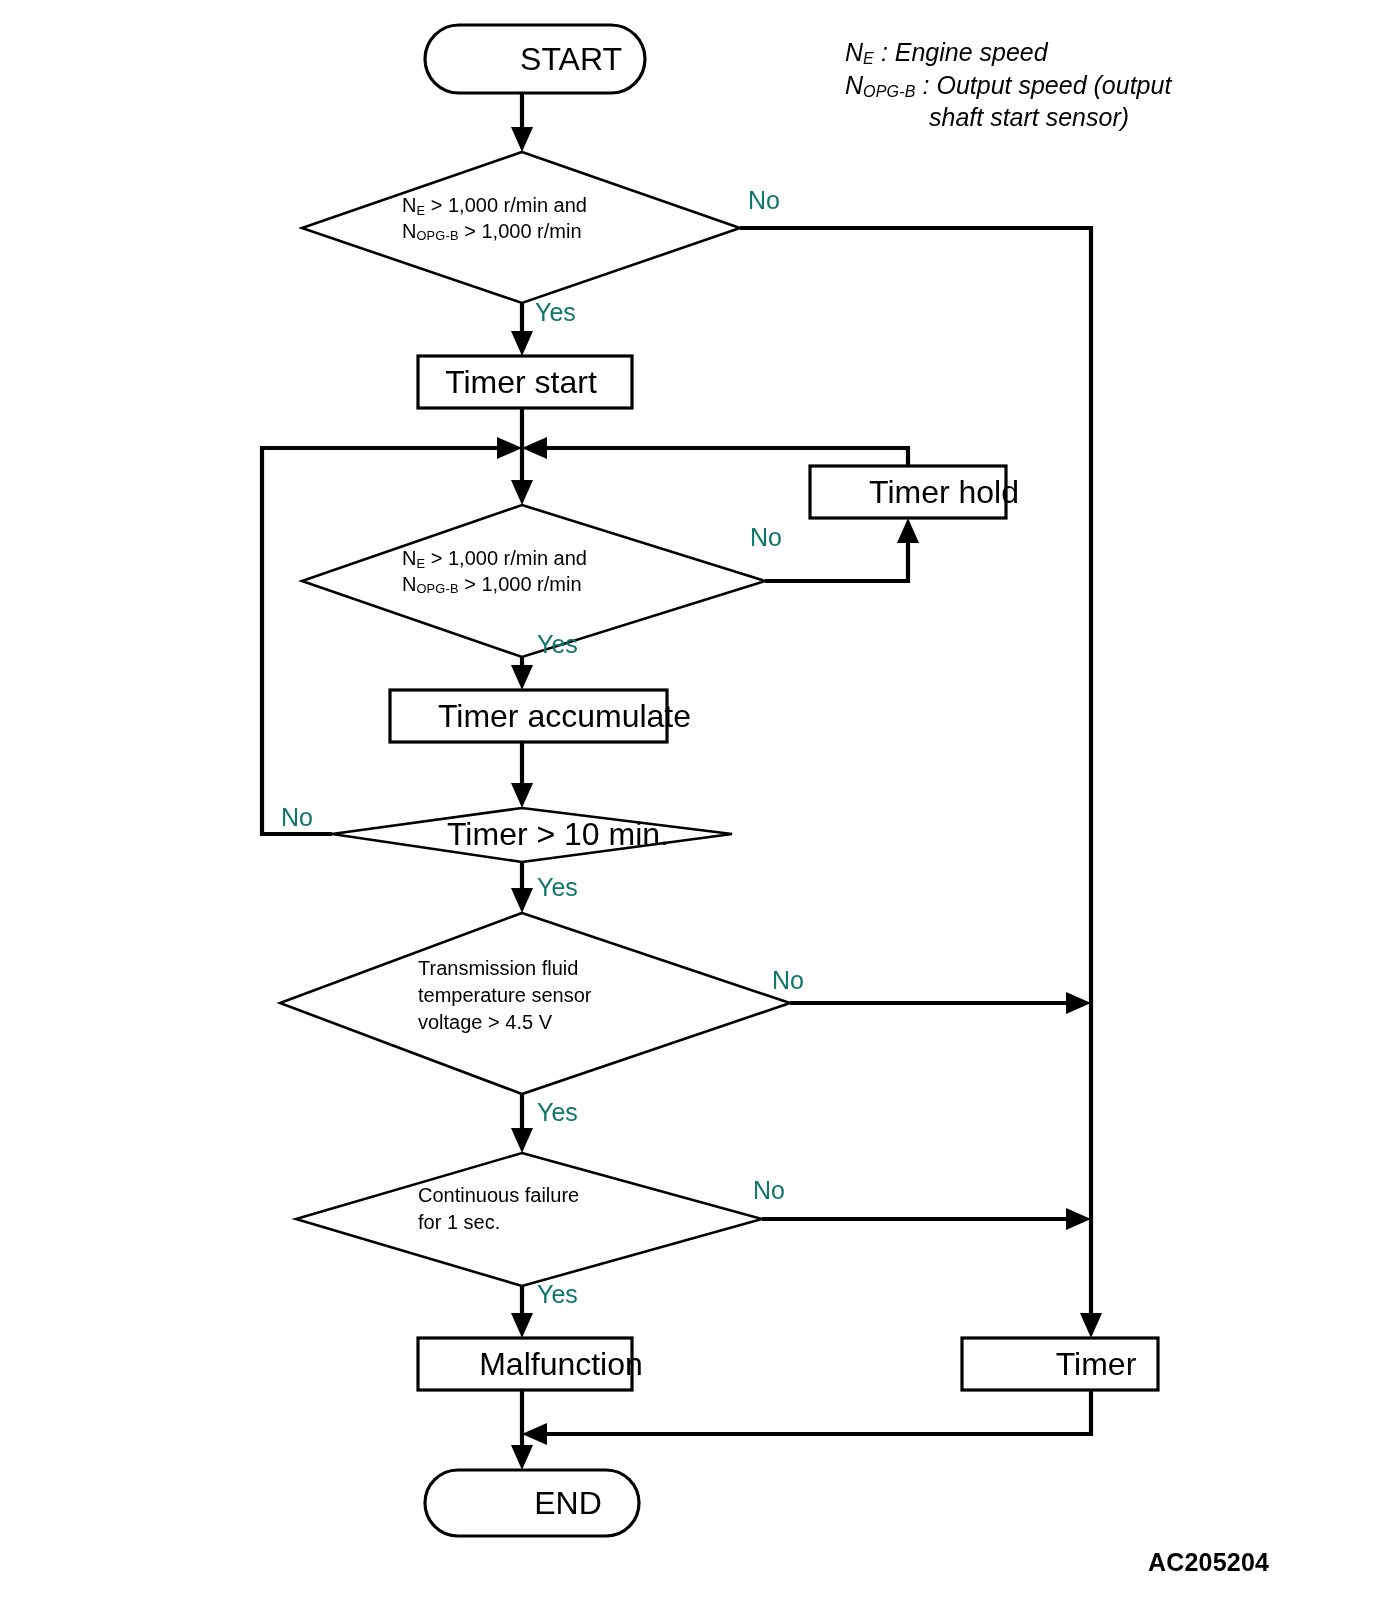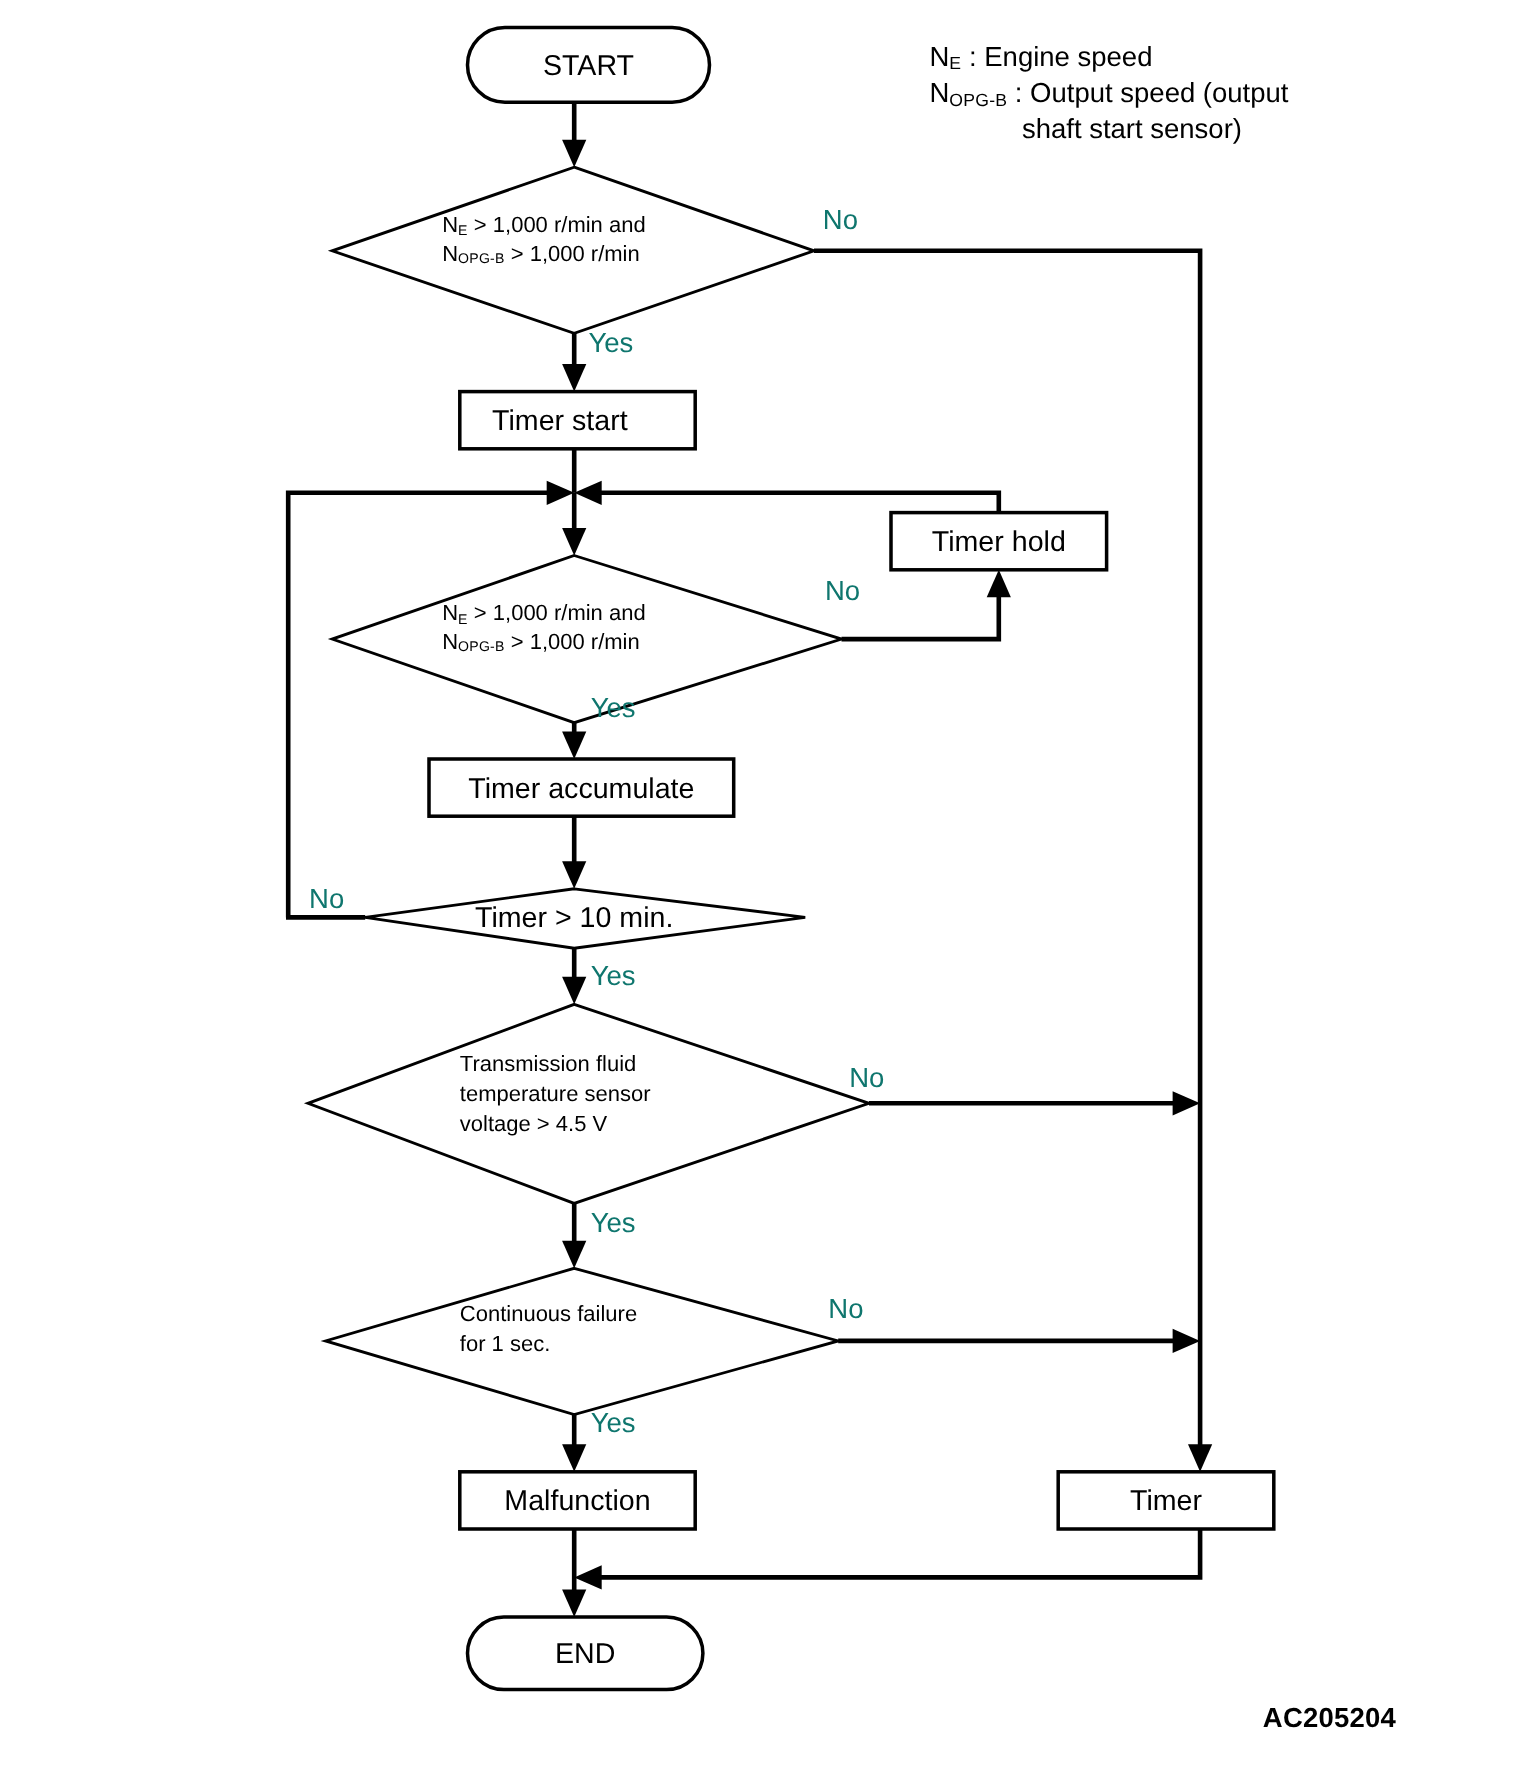--- a/index.html
+++ b/index.html
@@ -52,37 +52,38 @@
     color: #0f766e;
     white-space: pre;
     line-height: 1.16;
   }
   .node-text {
     position: absolute;
     display: flex;
     align-items: center;
     justify-content: center;
     text-align: center;
-    font-size: 26px;
+    font-size: 32px;
     pointer-events: none;
+    margin-left: 36px;
   }
   .diamond-text {
     position: absolute;
     font-size: 20px;
     line-height: 1.28;
   }
   .branch-lbl {
     font-size: 25px;
   }
   .legend {
     position: absolute;
     font-size: 25px;
     line-height: 1.30;
   }
-  .legend-row { white-space: nowrap; }
+  .legend-row { white-space: nowrap; font-style: italic; }
   sub.sm {
     font-size: 0.64em;
     vertical-align: baseline;
     position: relative;
     top: 0.20em;
     letter-spacing: 0.2px;
   }
   .code {
     position: absolute;
     font-size: 25px;
@@ -187,21 +188,21 @@
     </div>
   </div>
 
   <div class="node-text" style="left:425px; top:25px; width:220px; height:68px;">START</div>
 
   <div class="diamond-text" style="left:402px; top:193px; width:260px; text-align:left;">
     <div><span>N</span><sub class="sm">E</sub><span> &gt; 1,000 r/min and</span></div>
     <div><span>N</span><sub class="sm">OPG-B</sub><span> &gt; 1,000 r/min</span></div>
   </div>
 
-  <div class="node-text" style="left:418px; top:356px; width:182px; height:52px;">Timer start</div>
+  <div class="node-text" style="left:394px; top:356px; width:182px; height:52px;">Timer start</div>
 
   <div class="node-text" style="left:810px; top:466px; width:196px; height:52px;">Timer hold</div>
 
   <div class="diamond-text" style="left:402px; top:546px; width:260px; text-align:left;">
     <div><span>N</span><sub class="sm">E</sub><span> &gt; 1,000 r/min and</span></div>
     <div><span>N</span><sub class="sm">OPG-B</sub><span> &gt; 1,000 r/min</span></div>
   </div>
 
   <div class="node-text" style="left:390px; top:690px; width:277px; height:52px;">Timer accumulate</div>
 

